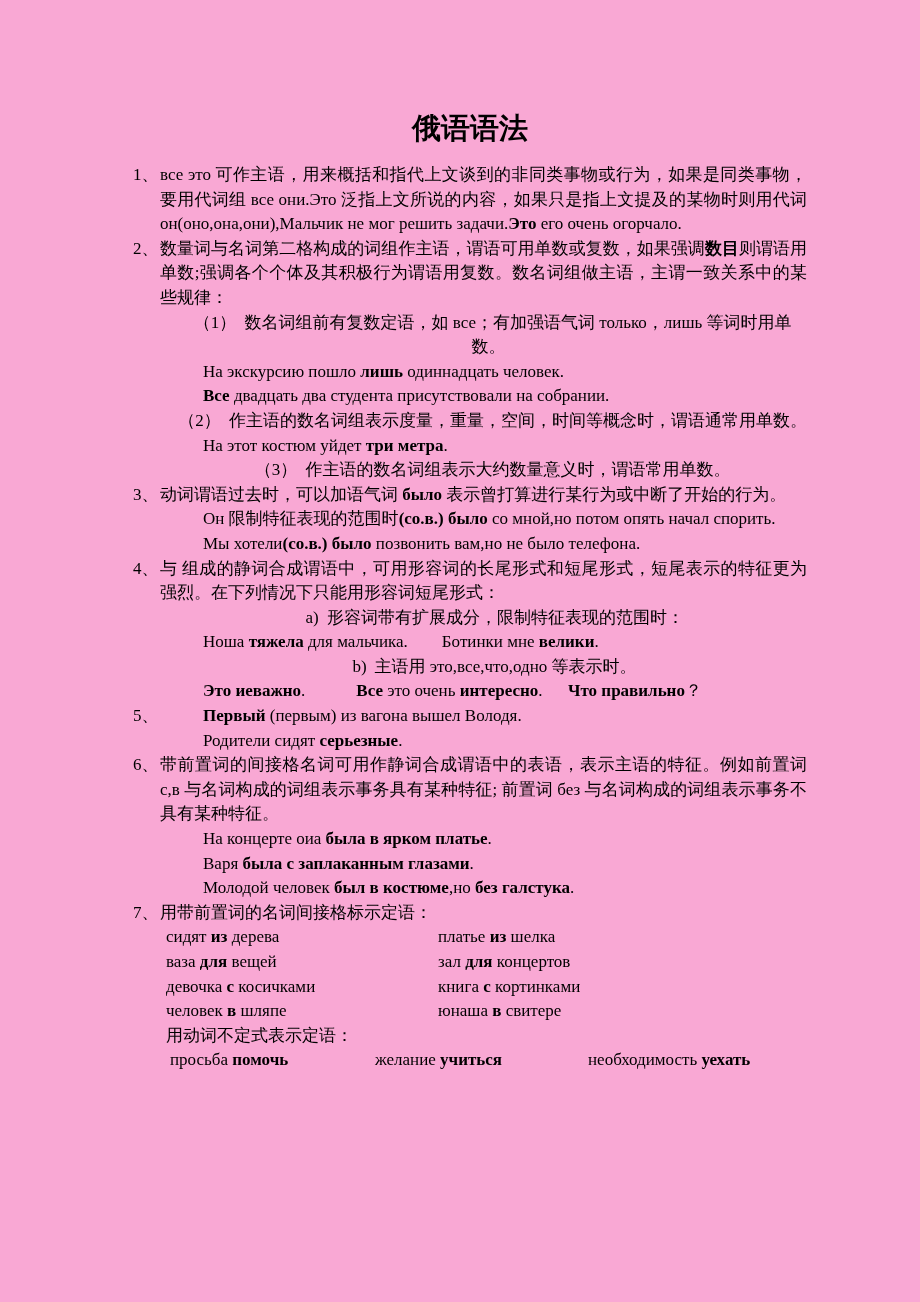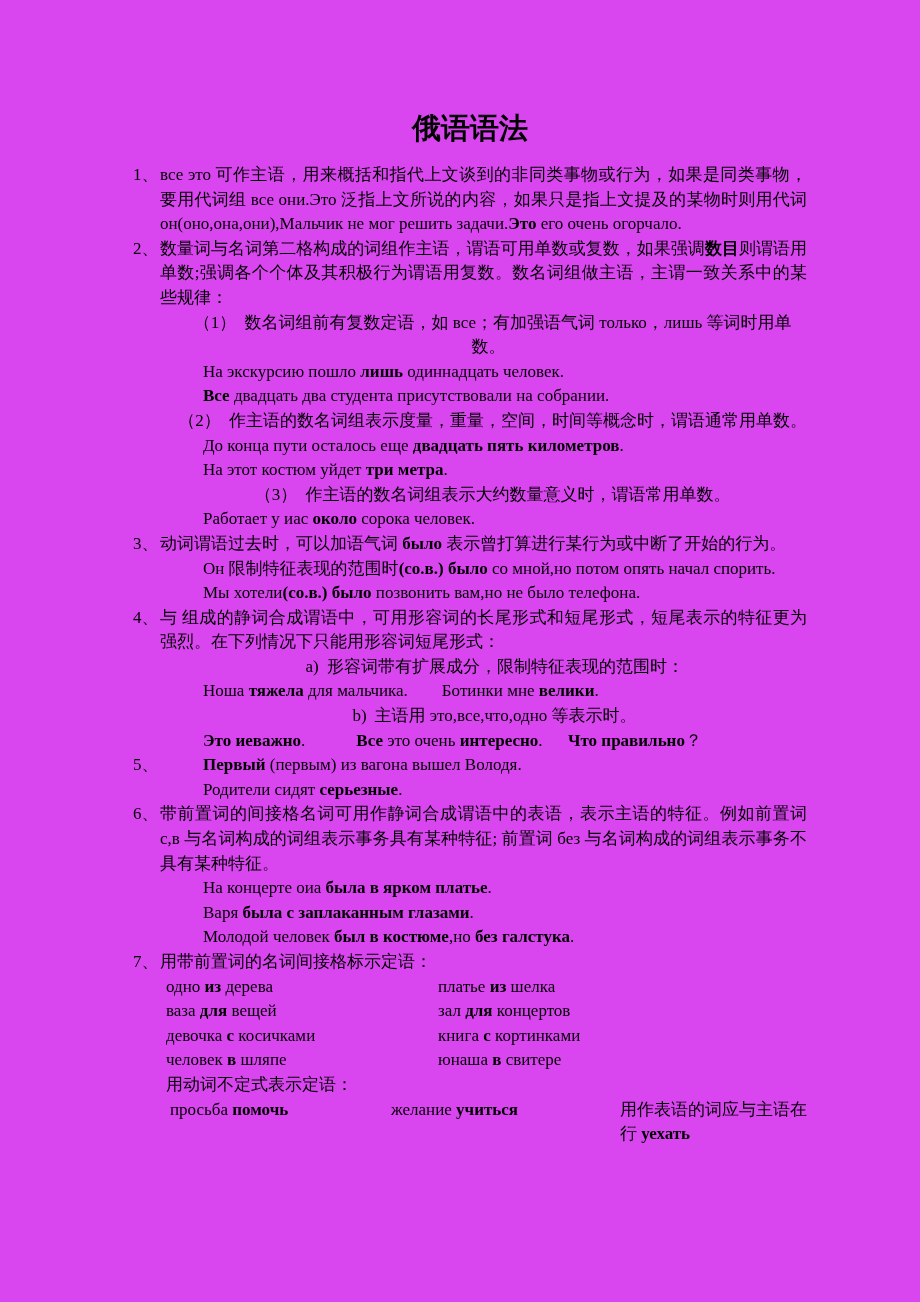--- a/index.html
+++ b/index.html
@@ -1,18 +1,18 @@
 <!DOCTYPE html>
 <html><head>
 <meta charset="utf-8">
 <style>
   html,body { margin:0; padding:0; background:#888; }
   .page {
     width:920px; height:1302px;
-    background:#d946ef;
+    background:#f9a8d4;
     position:relative;
     overflow:hidden;
     font-family:"Liberation Serif","DejaVu Serif",serif;
     color:#000000;
   }
   .doc { position:absolute; left:133px; top:110px; width:674px; }
   .title {
     text-align:center;
     font-size:29px;
     line-height:36px;
@@ -23,59 +23,57 @@
   .item { text-align:justify; padding-left:27px; position:relative; }
   .item .num { position:absolute; left:0; top:0; }
   .sub { padding-left:37px;text-align:center; }
   .marker { display:inline-block; }
   .m-paren { min-width:59px; }
   .m-alpha { min-width:30px; padding-left:4px; }
   .example { padding-left:70px; }
   .note { padding-left:33px; }
   .cols2 { padding-left:33px; display:flex; }
   .cols2 .cell:first-child { width:272px; flex:none; }
-  .cols3 { padding-left:37px; display:flex;gap:16px; }
+  .cols3 { padding-left:37px; display:flex; }
   .cols3 .cell:nth-child(1) { width:205px; flex:none; }
   .cols3 .cell:nth-child(2) { width:213px; flex:none; }
   .b { font-weight:bold; }
 </style>
 </head>
 <body>
 
 <div class="page">
   <div class="doc">
     <h1 class="title">俄语语法</h1>
     <div>
         <div class="ln item"><span class="num">1、</span><span><span class="r">все это 可作主语，用来概括和指代上文谈到的非同类事物或行为，如果是同类事物，要用代词组 все они.Это 泛指上文所说的内容，如果只是指上文提及的某物时则用代词 он(оно,она,они),Мальчик не мог решить задачи.</span><span class="b">Это</span><span class="r"> его очень огорчало.</span></span></div>
         <div class="ln item"><span class="num">2、</span><span><span class="r">数量词与名词第二格构成的词组作主语，谓语可用单数或复数，如果强调</span><span class="b">数目</span><span class="r">则谓语用单数;强调各个个体及其积极行为谓语用复数。数名词组做主语，主谓一致关系中的某些规律：</span></span></div>
         <div class="ln sub"><span class="marker m-paren">（1）</span><span><span class="r">数名词组前有复数定语，如 все；有加强语气词 только，лишь 等词时用单数。</span></span></div>
         <div class="ln example"><span class="r">На экскурсию пошло </span><span class="b">лишь</span><span class="r"> одиннадцать человек.</span></div>
         <div class="ln example"><span class="b">Все</span><span class="r"> двадцать два студента присутствовали на собрании.</span></div>
         <div class="ln sub"><span class="marker m-paren">（2）</span><span><span class="r">作主语的数名词组表示度量，重量，空间，时间等概念时，谓语通常用单数。</span></span></div>
-        <div class="ln example"><span class="r">До конца пути осталось еще </span><span class="b">двадцать пять километров</span><span class="r">.</span></div>
         <div class="ln example"><span class="r">На этот костюм уйдет </span><span class="b">три метра</span><span class="r">.</span></div>
         <div class="ln sub"><span class="marker m-paren">（3）</span><span><span class="r">作主语的数名词组表示大约数量意义时，谓语常用单数。</span></span></div>
-        <div class="ln example"><span class="r">Работает у иас </span><span class="b">около</span><span class="r"> сорока человек.</span></div>
         <div class="ln item"><span class="num">3、</span><span><span class="r">动词谓语过去时，可以加语气词 </span><span class="b">было</span><span class="r"> 表示曾打算进行某行为或中断了开始的行为。</span></span></div>
         <div class="ln example"><span class="r">Он 限制特征表现的范围时</span><span class="b">(со.в.) было</span><span class="r"> со мной,но потом опять начал спорить.</span></div>
         <div class="ln example"><span class="r">Мы хотели</span><span class="b">(со.в.) было</span><span class="r"> позвонить вам,но не было телефона.</span></div>
         <div class="ln item"><span class="num">4、</span><span><span class="r">与 组成的静词合成谓语中，可用形容词的长尾形式和短尾形式，短尾表示的特征更为强烈。在下列情况下只能用形容词短尾形式：</span></span></div>
         <div class="ln sub"><span class="marker m-alpha">a)</span><span><span class="r">形容词带有扩展成分，限制特征表现的范围时：</span></span></div>
         <div class="ln example"><span class="r">Ноша </span><span class="b">тяжела</span><span class="r"> для мальчика.        Ботинки мне </span><span class="b">велики</span><span class="r">.</span></div>
         <div class="ln sub"><span class="marker m-alpha">b)</span><span><span class="r">主语用 это,все,что,одно 等表示时。</span></span></div>
         <div class="ln example"><span class="b">Это иеважно</span><span class="r">.            </span><span class="b">Все</span><span class="r"> это очень </span><span class="b">интересно</span><span class="r">.      </span><span class="b">Что правильно</span><span class="r">？</span></div>
         <div class="ln item"><span class="num">5、</span></div>
         <div class="ln example"><span class="b">Первый</span><span class="r"> (первым) из вагона вышел Володя.</span></div>
         <div class="ln example"><span class="r">Родители сидят </span><span class="b">серьезные</span><span class="r">.</span></div>
         <div class="ln item"><span class="num">6、</span><span><span class="r">带前置词的间接格名词可用作静词合成谓语中的表语，表示主语的特征。例如前置词 с,в 与名词构成的词组表示事务具有某种特征; 前置词 без 与名词构成的词组表示事务不具有某种特征。</span></span></div>
         <div class="ln example"><span class="r">На концерте оиа </span><span class="b">была в ярком платье</span><span class="r">.</span></div>
         <div class="ln example"><span class="r">Варя </span><span class="b">была с заплаканным глазами</span><span class="r">.</span></div>
         <div class="ln example"><span class="r">Молодой человек </span><span class="b">был в костюме</span><span class="r">,но </span><span class="b">без галстука</span><span class="r">.</span></div>
         <div class="ln item"><span class="num">7、</span><span><span class="r">用带前置词的名词间接格标示定语：</span></span></div>
-        <div class="ln cols2"><span class="cell"><span class="r">одно </span><span class="b">из</span><span class="r"> дерева</span></span><span class="cell"><span class="r">платье </span><span class="b">из</span><span class="r"> шелка</span></span></div>
+        <div class="ln cols2"><span class="cell"><span class="r">сидят </span><span class="b">из</span><span class="r"> дерева</span></span><span class="cell"><span class="r">платье </span><span class="b">из</span><span class="r"> шелка</span></span></div>
         <div class="ln cols2"><span class="cell"><span class="r">ваза </span><span class="b">для</span><span class="r"> вещей</span></span><span class="cell"><span class="r">зал </span><span class="b">для</span><span class="r"> концертов</span></span></div>
         <div class="ln cols2"><span class="cell"><span class="r">девочка </span><span class="b">с</span><span class="r"> косичками</span></span><span class="cell"><span class="r">книга </span><span class="b">с</span><span class="r"> кортинками</span></span></div>
         <div class="ln cols2"><span class="cell"><span class="r">человек </span><span class="b">в</span><span class="r"> шляпе</span></span><span class="cell"><span class="r">юнаша </span><span class="b">в</span><span class="r"> свитере</span></span></div>
         <div class="ln note"><span class="r">用动词不定式表示定语：</span></div>
-        <div class="ln cols3"><span class="cell"><span class="r">просьба </span><span class="b">помочь</span></span><span class="cell"><span class="r">желание </span><span class="b">учиться</span></span><span class="cell"><span class="r">用作表语的词应与主语在行 </span><span class="b">уехать</span></span></div>
+        <div class="ln cols3"><span class="cell"><span class="r">просьба </span><span class="b">помочь</span></span><span class="cell"><span class="r">желание </span><span class="b">учиться</span></span><span class="cell"><span class="r">необходимость </span><span class="b">уехать</span></span></div>
       </div>
   </div>
 </div>
 
 </body></html>

